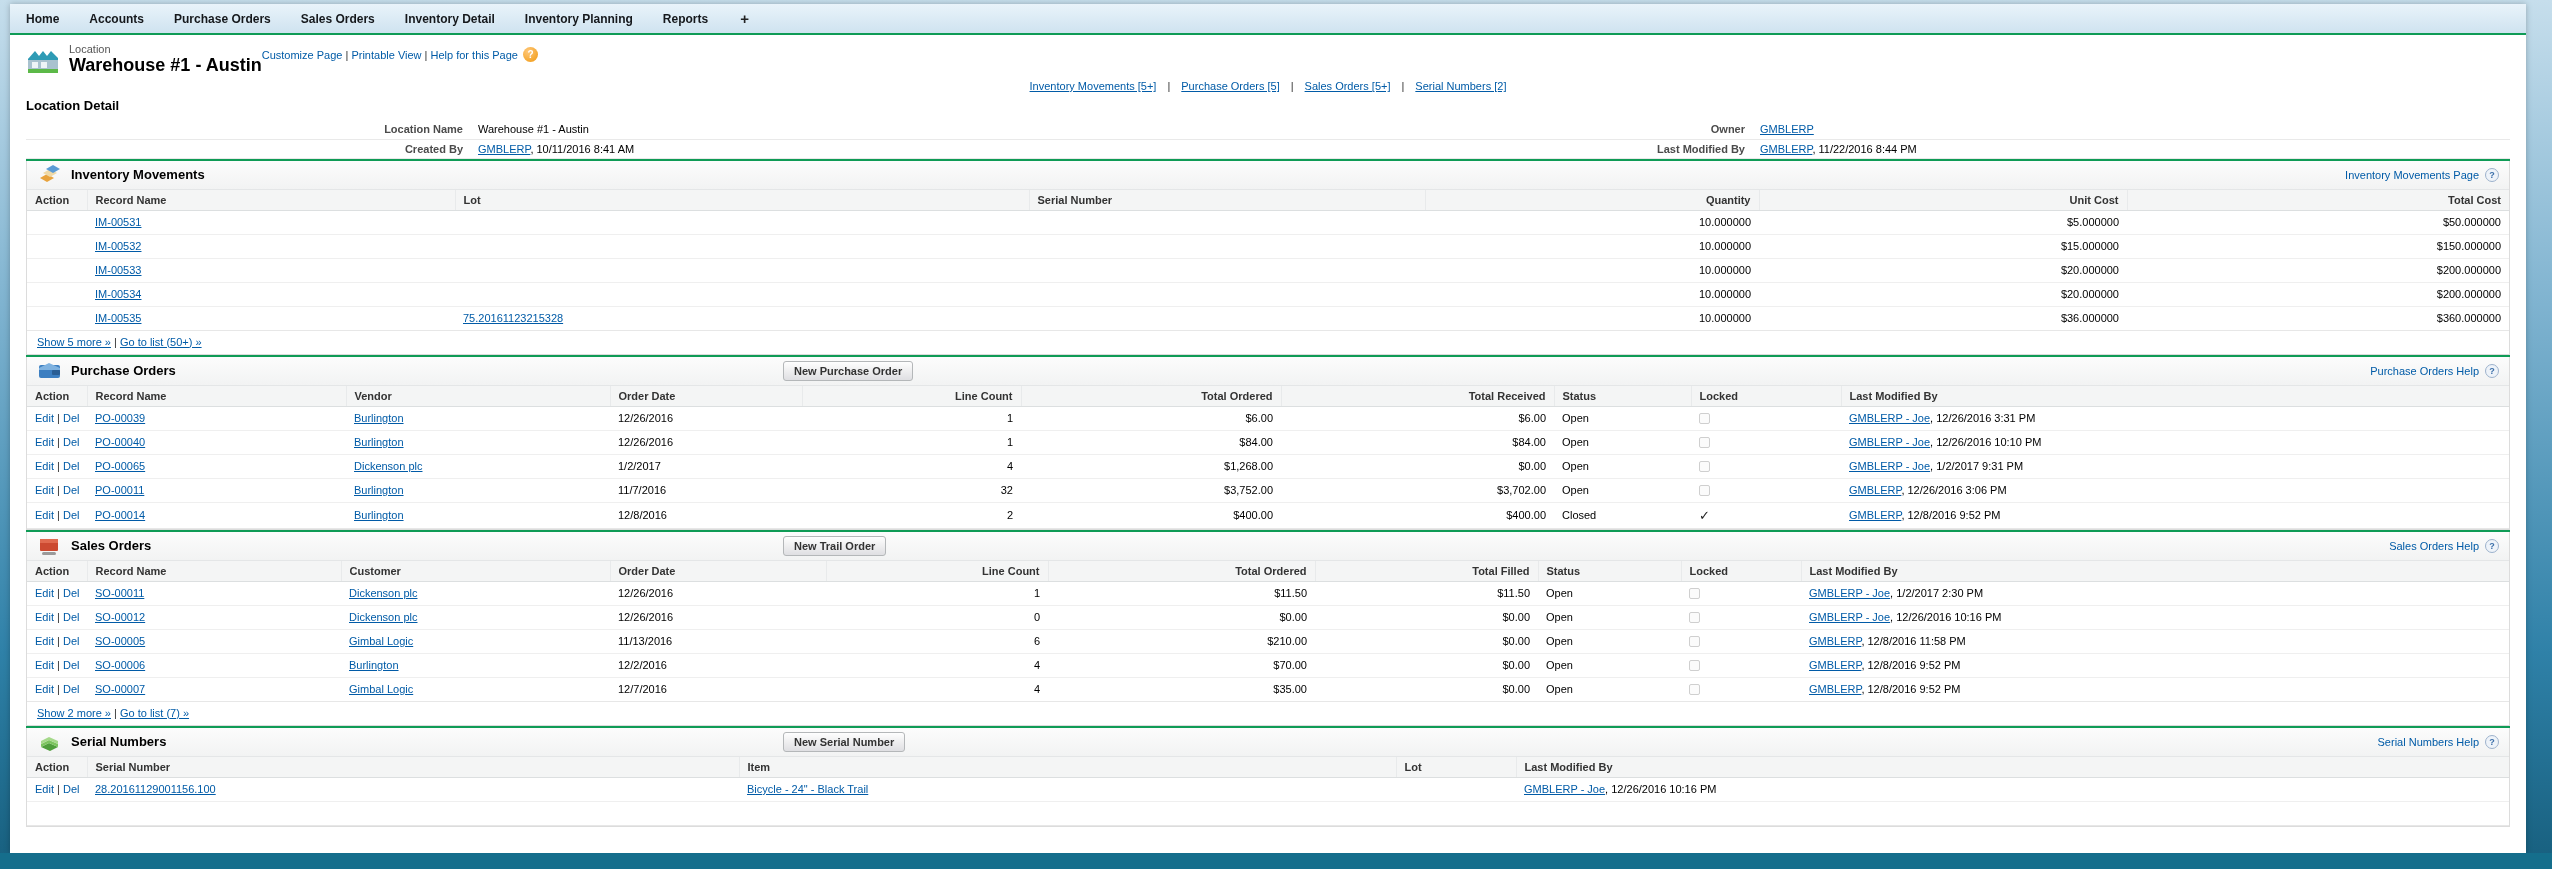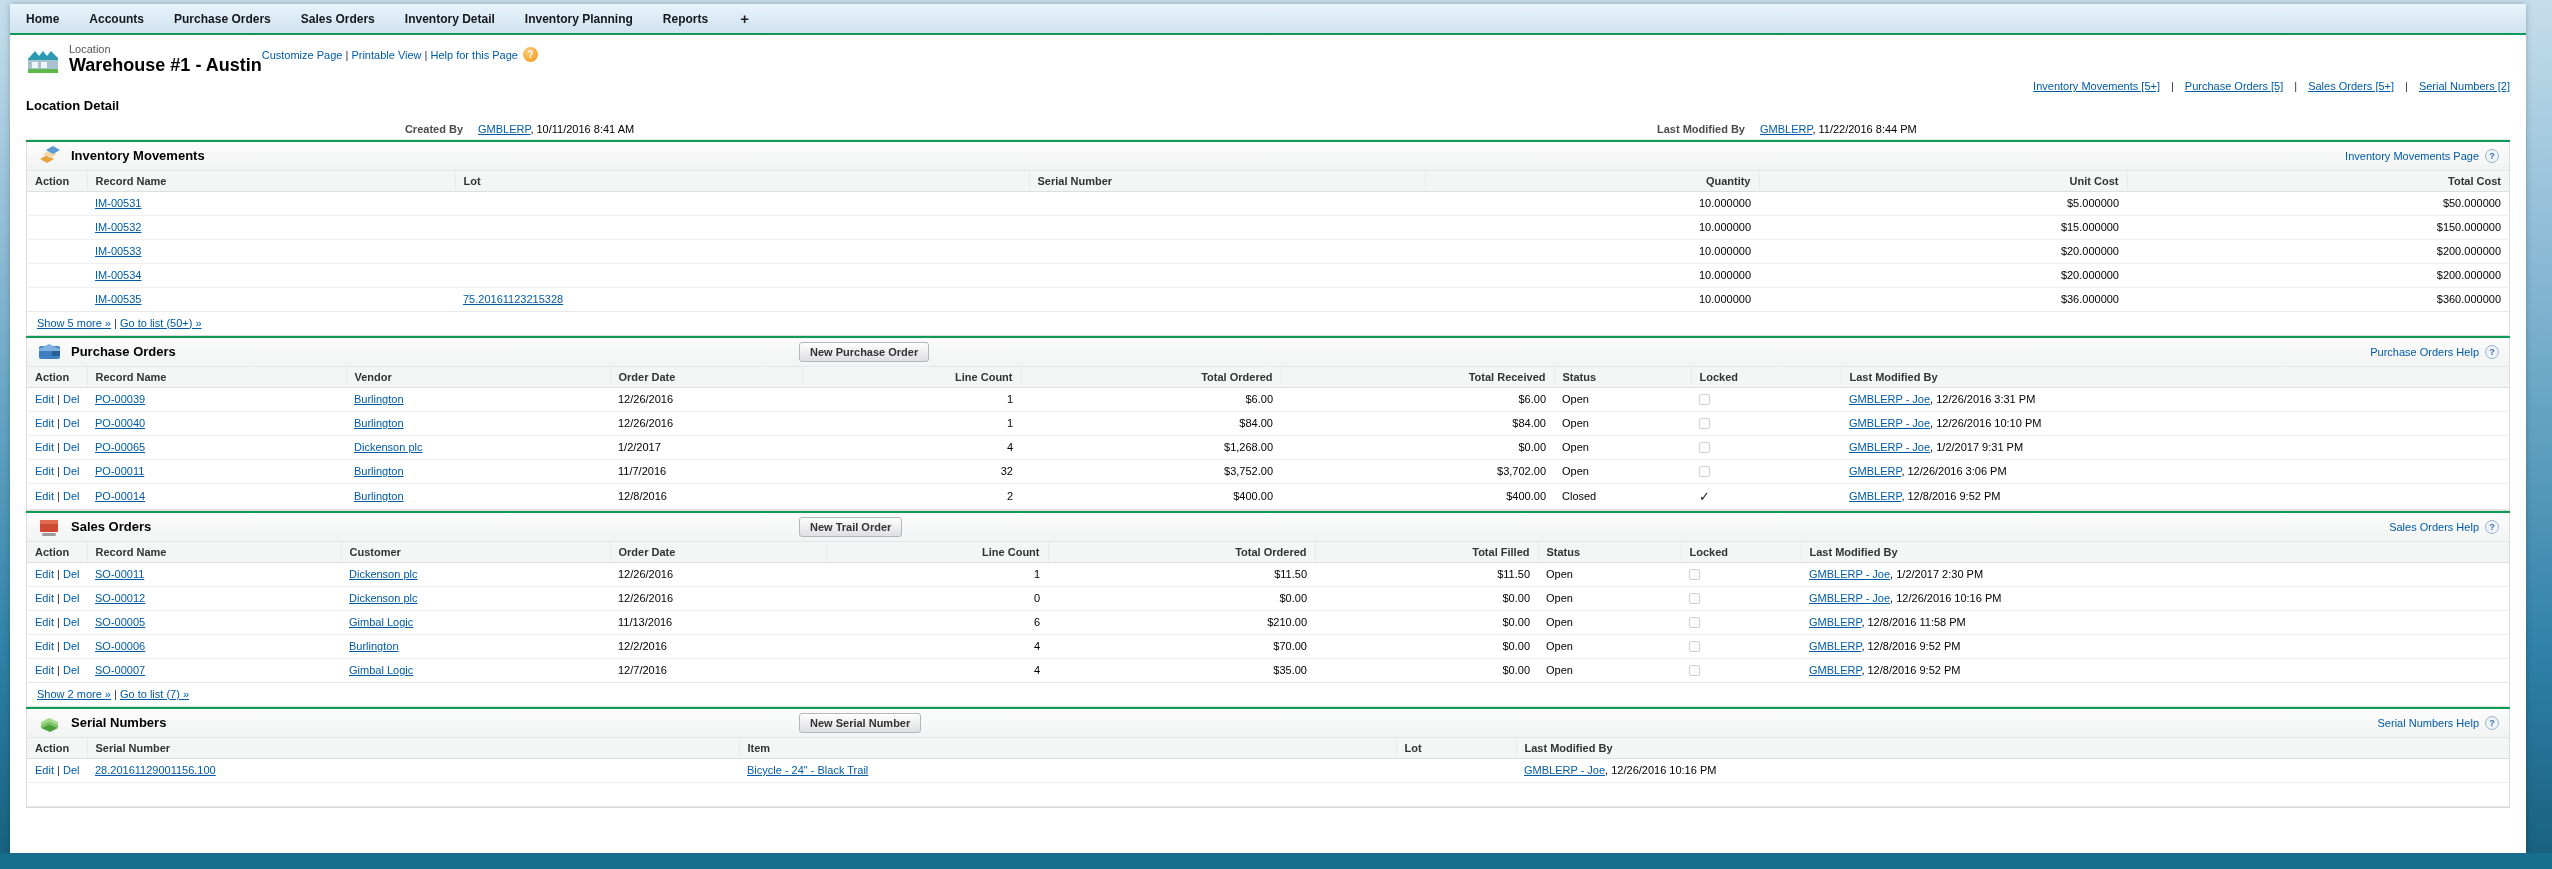--- a/index.html
+++ b/index.html
@@ -24,33 +24,33 @@
 .entity-icon{width:34px;height:32px;margin-top:5px;flex:0 0 auto}
 .entity-label{font-size:11px;color:#555;padding-top:1px}
 .page-title{font-size:18px;font-weight:bold;color:#000;line-height:21px}
 .ph-links{font-size:11px;color:#333;padding-top:5px;display:flex;align-items:center;white-space:nowrap}
 .help-orange{display:inline-block;width:15px;height:15px;border-radius:50%;
   background:radial-gradient(circle at 35% 30%,#ffc87a,#f0980f);color:#fff;font-weight:bold;
   text-align:center;line-height:15px;font-size:10px;margin-left:5px;cursor:pointer}
 .help-blue{display:inline-block;width:14px;height:14px;border-radius:50%;background:#eef3f9;
   border:1px solid #9db2cc;color:#3a6ea8;font-weight:bold;text-align:center;line-height:12px;
   font-size:9px;margin-left:6px;cursor:pointer}
-.quick-links{text-align:right;margin-top:1px;font-size:11px}
+.quick-links{text-align:center;margin-top:1px;font-size:11px}
 .quick-links .pipe-wide{margin:0 11px;color:#333}
 .detail-title{font-size:13px;font-weight:bold;margin:6px 0 7px;color:#000}
 .detail-table{width:100%;border-collapse:collapse;table-layout:fixed}
 .detail-table td{padding:3px 10px 3px 0;border-bottom:1px solid #e9e9e9;font-size:11px;height:19px;vertical-align:top}
 .dlabel{text-align:right;font-weight:bold;color:#4b4b4b;padding-right:15px!important}
 .section{border:1px solid #dcdcdc;background:#fff}
 .sec-top{height:2px;background:var(--accent-green,#0f9b56);margin:-1px -1px 0}
 .sec-head{height:29px;background:linear-gradient(#fcfcfc,#f2f3f3);display:flex;align-items:center;
   padding:0 10px;position:relative;border-bottom:1px solid #e4e6e7}
 .sec-icon{width:25px;height:22px;margin-right:9px;flex:0 0 auto}
 .sec-title{font-size:13px;font-weight:bold;color:#000}
-.sec-btn{position:absolute;left:772px;top:4px;font-size:11px;font-weight:bold;color:#333;
+.sec-btn{position:absolute;left:756px;top:4px;font-size:11px;font-weight:bold;color:#333;
   background:linear-gradient(#fefefe,#dfdfe2);border:1px solid #b4b7b9;border-radius:3px;
   padding:3px 10px;cursor:pointer;font-family:inherit}
 .sec-help{margin-left:auto;display:flex;align-items:center;font-size:11px}
 table.list{width:100%;border-collapse:collapse;table-layout:fixed}
 table.list th{font-size:11px;font-weight:bold;color:#333;text-align:left;background:#f4f5f5;
   padding:4px 8px;border-bottom:1px solid #dcdfe0;border-left:1px solid #e8eaeb;height:19px;
   white-space:nowrap;overflow:hidden}
 table.list th:first-child{border-left:none}
 table.list td{font-size:11px;padding:5px 8px;border-bottom:1px solid #efefef;height:24px;
   vertical-align:middle;color:#000;white-space:nowrap;overflow:hidden}
@@ -114,20 +114,26 @@
       <h2 class="detail-title">Location Detail</h2>
       <table class="detail-table">
         <colgroup>
             <col style="width:452px">
             <col style="width:812px">
             <col style="width:470px">
             <col>
           </colgroup>
         <tbody>
             <tr>
+  <td class="dlabel">Location Name</td>
+  <td>Warehouse #1 - Austin</td>
+  <td class="dlabel">Owner</td>
+  <td><a class="lnk u">GMBLERP</a></td>
+</tr>
+            <tr>
   <td class="dlabel">Created By</td>
   <td><a class="lnk u">GMBLERP</a>, 10/11/2016 8:41 AM</td>
   <td class="dlabel">Last Modified By</td>
   <td><a class="lnk u">GMBLERP</a>, 11/22/2016 8:44 PM</td>
 </tr>
           </tbody>
       </table>
     </div>
 
     <div class="section">

